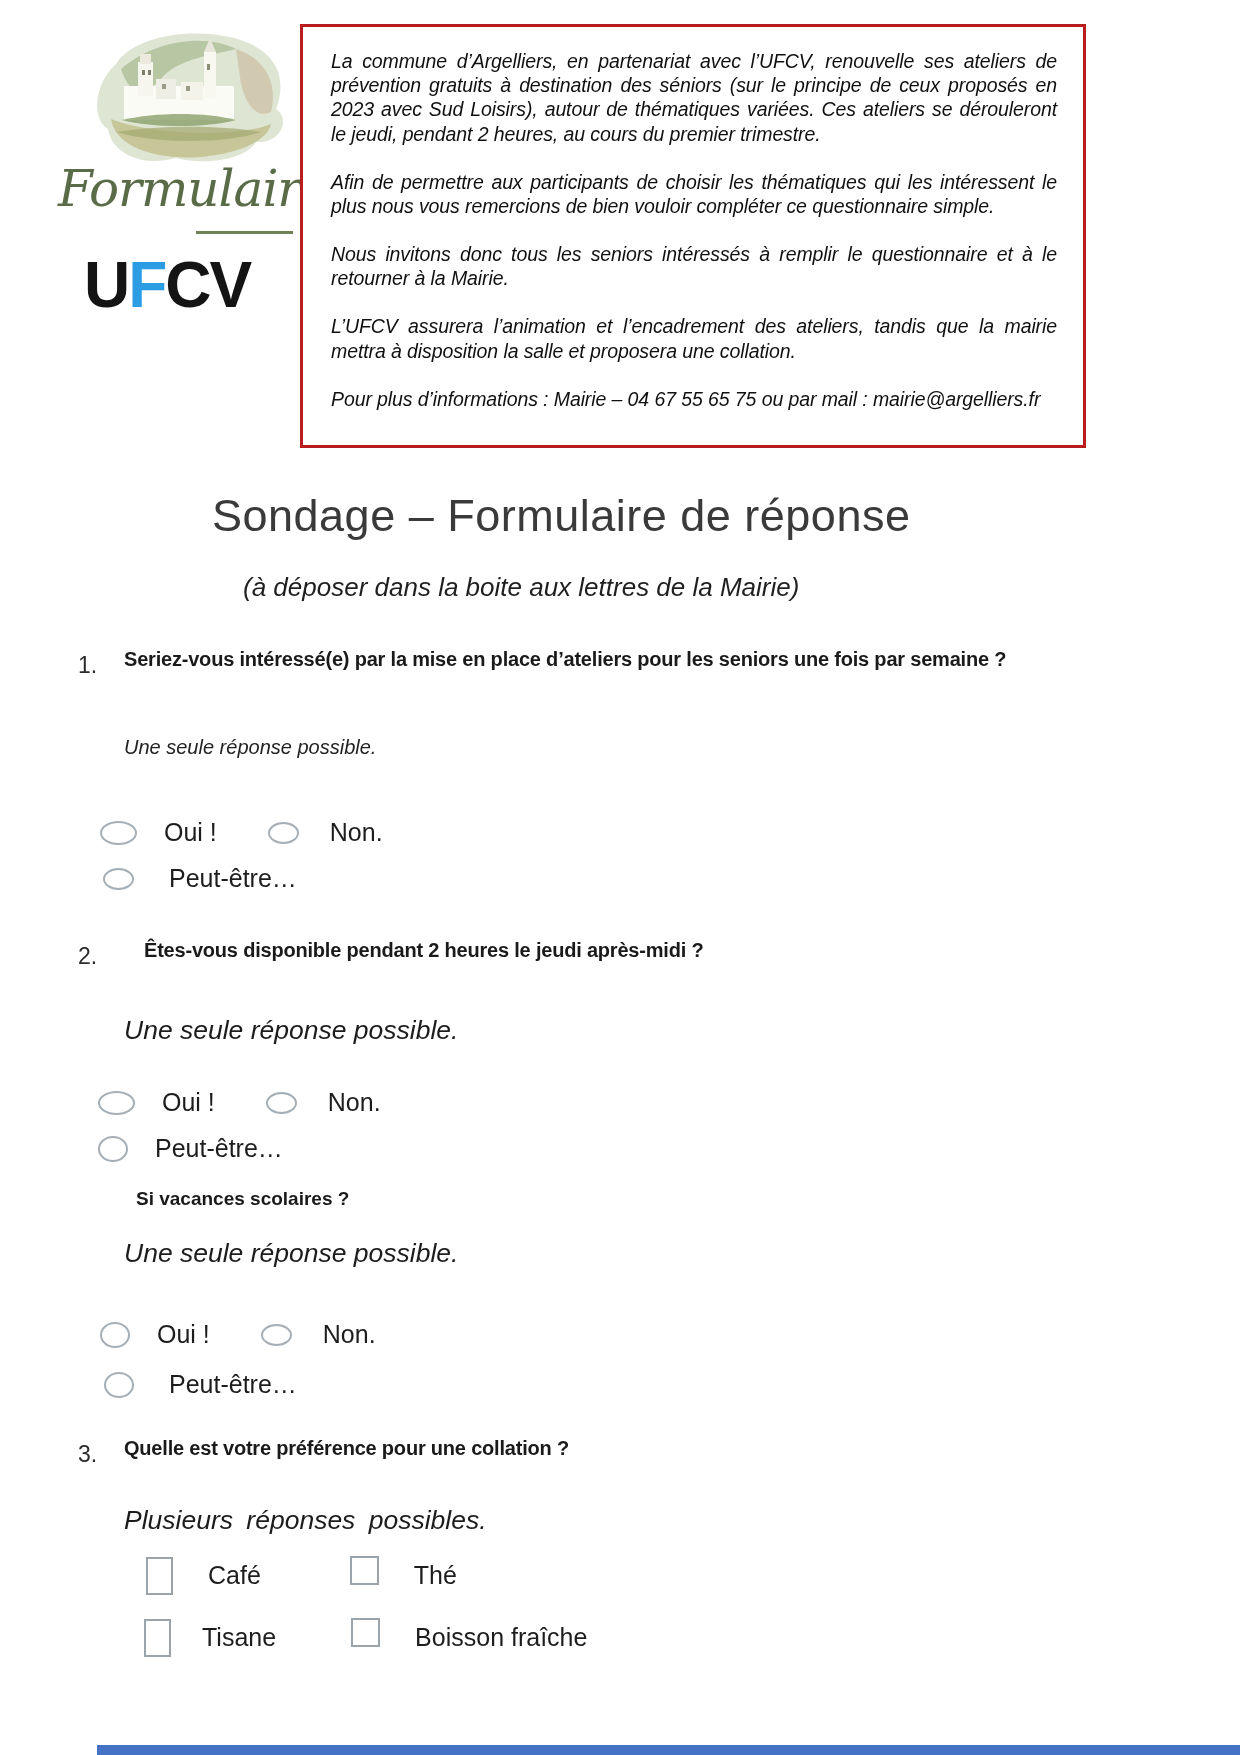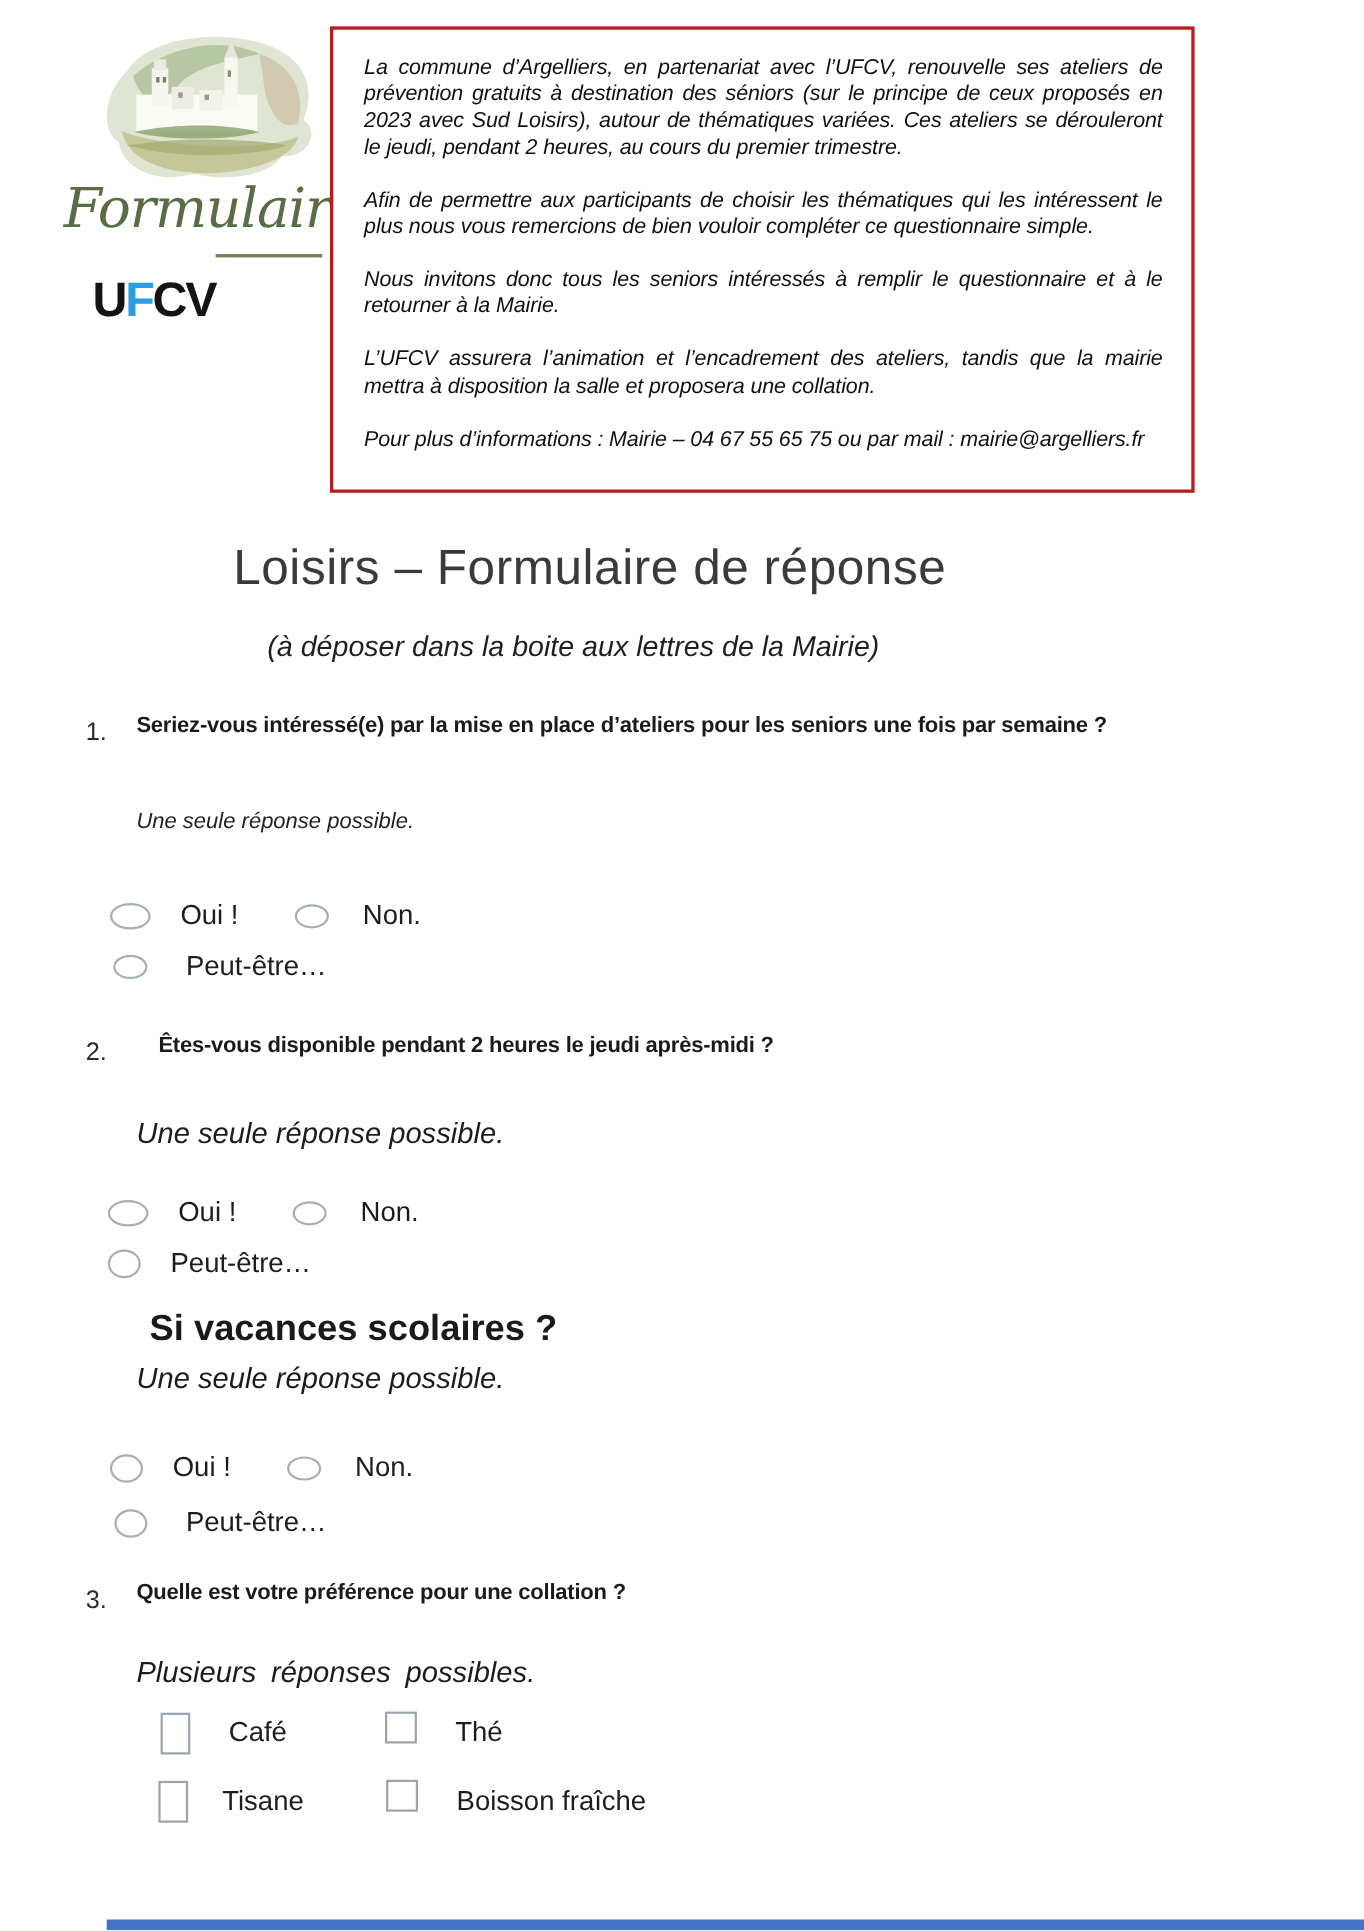--- a/index.html
+++ b/index.html
@@ -10,21 +10,21 @@
   }
   
   .village-svg { position:absolute; left:86px; top:24px; width:206px; height:146px; }
   .argelliers-word {
     position:absolute; left:58px; top:160px; width:250px;
     font-family:"DejaVu Serif", serif; font-style:italic; font-size:50px;
     color:#5a6c47; letter-spacing:-1px; white-space:nowrap;
   }
   .argelliers-underline { position:absolute; left:196px; top:231px; width:97px; height:3px; background:#6f8155; }
   .ufcv-word {
-    position:absolute; left:84px; top:248px; font-size:44px; font-weight:bold;
+    position:absolute; left:84px; top:248px; font-size:64px; font-weight:bold;
     letter-spacing:-2px; color:#141414; white-space:nowrap;
   }
   .ufcv-word .f-blue { color:#2b9de4; }
   
   .intro-box {
     position:absolute; left:300px; top:24px; width:786px; min-height:424px;
     border:3px solid #b91c1c; padding:22px 26px 18px 28px; background:#fff;
   }
   .intro-box p {
     font-style:italic; font-size:19.5px; line-height:1.24; text-align:justify;
@@ -32,21 +32,21 @@
   }
   .intro-box p:last-child { margin-bottom:16px; }
   
   .page-title { position:absolute; left:212px; top:490px; font-size:45px; font-weight:normal; color:#3a3a3a; letter-spacing:0.5px; white-space:nowrap; }
   .page-subtitle { position:absolute; left:243px; top:572px; font-style:italic; font-size:26px; color:#1f1f1f; white-space:nowrap; }
   
   .qnum { position:absolute; font-size:23px; color:#2b2b2b; }
   .qtext { position:absolute; font-weight:bold; font-size:20px; color:#1a1a1a; line-height:1.28; letter-spacing:-0.2px; }
   .hint-sm { position:absolute; font-style:italic; font-size:20px; color:#222; }
   .hint-lg { position:absolute; font-style:italic; font-size:26.5px; color:#1c1c1c; }
-  .subq { position:absolute; font-weight:bold; font-size:33px; color:#1a1a1a; }
+  .subq { position:absolute; font-weight:bold; font-size:19px; color:#1a1a1a; }
   .opt-row { position:absolute; display:flex; align-items:center; white-space:nowrap;gap:23px; }
   .opt-label { font-size:25px; color:#1d1d1d; }
   .radio {
     display:inline-block; background:#fff; border:2px solid #a6aeb6;
     border-radius:50%; flex:none;
   }
   .radio-wide  { width:37px; height:24px; }
   .radio-mid   { width:31px; height:22px; }
   .radio-round { width:30px; height:26px; }
   .cb { display:inline-block; background:#fff; border:2px solid #9ba3ab; flex:none; }
@@ -88,21 +88,21 @@
   <div class="ufcv-word"><span>U</span><span class="f-blue">F</span><span>CV</span></div>
 
   <div class="intro-box">
     <p>La commune d’Argelliers, en partenariat avec l’UFCV, renouvelle ses ateliers de prévention gratuits à destination des séniors (sur le principe de ceux proposés en 2023 avec Sud Loisirs), autour de thématiques variées. Ces ateliers se dérouleront le jeudi, pendant 2 heures, au cours du premier trimestre.</p>
     <p>Afin de permettre aux participants de choisir les thématiques qui les intéressent le plus nous vous remercions de bien vouloir compléter ce questionnaire simple.</p>
     <p>Nous invitons donc tous les seniors intéressés à remplir le questionnaire et à le retourner à la Mairie.</p>
     <p>L’UFCV assurera l’animation et l’encadrement des ateliers, tandis que la mairie mettra à disposition la salle et proposera une collation.</p>
     <p>Pour plus d’informations : Mairie – 04 67 55 65 75 ou par mail : mairie@argelliers.fr</p>
   </div>
 
-  <h1 class="page-title">Loisirs – Formulaire de réponse</h1>
+  <h1 class="page-title">Sondage – Formulaire de réponse</h1>
   <div class="page-subtitle">(à déposer dans la boite aux lettres de la Mairie)</div>
 
   <div class="qnum" style="left:78px; top:652px;">1.</div>
   <div class="qtext" style="left:124px; top:647px; width:900px;">Seriez-vous intéressé(e) par la mise en place d’ateliers pour les seniors une fois par semaine ?</div>
   <div class="hint-sm" style="left:124px; top:736px;">Une seule réponse possible.</div>
 
   <div class="opt-row" style="left:100px; top:818px;">
     <span class="radio radio-wide"></span>
     <span class="opt-label ml4">Oui !</span>
     <span class="radio radio-mid ml28"></span>

